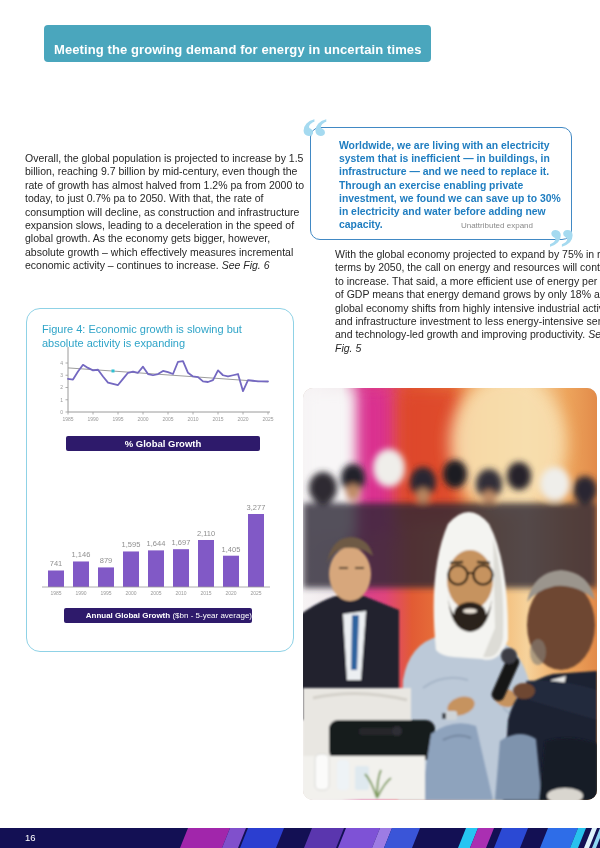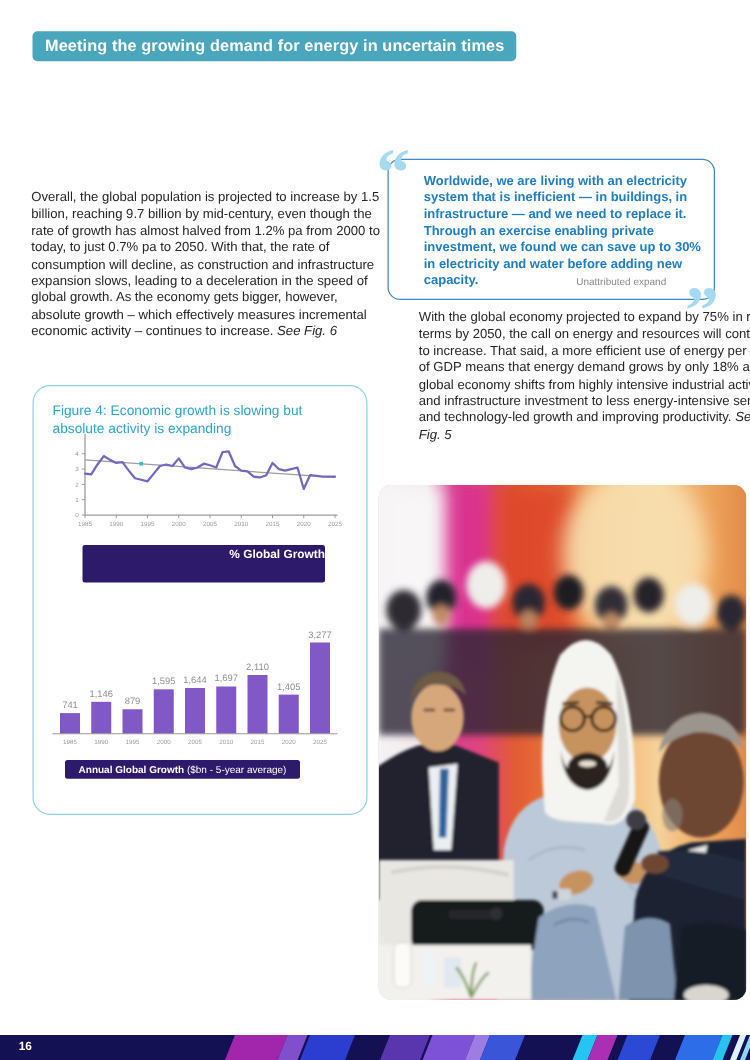--- a/index.html
+++ b/index.html
@@ -1,20 +1,20 @@
 <!DOCTYPE html>
 <html><head>
 <meta charset="utf-8">
 <style>
   html,body{margin:0;padding:0;background:#fff;}
   .page{position:relative;width:600px;height:848px;background:#ffffff;
         font-family:"Liberation Sans",sans-serif;overflow:hidden;margin:0 auto;}
 
-  .header-banner{position:absolute;left:26px;top:25px;background:#4aa6bd;color:#fff;
-        font-size:13px;font-weight:bold;padding:4px 10px 5px;border-radius:4px;letter-spacing:0.1px;}
+  .header-banner{position:absolute;left:44px;top:25px;background:#4aa6bd;color:#fff;
+        font-size:13px;font-weight:bold;padding:17px 10px 5px;border-radius:4px;letter-spacing:0.1px;}
 
   .title-box{position:absolute;left:25px;top:101px;width:268px;box-sizing:border-box;
         background:#cfeaf5;border-radius:5px;padding:5px 12px 7px;}
   .title-box h1{margin:0;font-size:16.5px;line-height:19px;color:#2fa4c8;font-weight:bold;}
 
   .body-text{position:absolute;font-size:10.5px;line-height:13.4px;color:#262626;margin:0;}
   .intro{left:25px;top:152px;width:282px;}
   .right-body{left:303px;top:248px;width:292px;margin-left:32px;}
   .see-fig{font-style:italic;}
 
@@ -28,30 +28,30 @@
   .qmark.open{left:-10px;top:-17px;}
   .qmark.close{right:-4px;bottom:-36px;}
 
   .figure-box{position:absolute;left:26px;top:308px;width:268px;height:344px;box-sizing:border-box;
         border:1.5px solid #8fd2e6;border-radius:14px;background:#fff;}
   .figure-title{position:absolute;left:42px;top:322px;width:236px;
         font-size:11px;line-height:14px;font-weight:normal;color:#2fa4c8;}
   #line-chart{position:absolute;left:30px;top:344px;}
   #bar-chart{position:absolute;left:36px;top:498px;}
   .legend{position:absolute;background:#2e1a6b;color:#fff;text-align:center;border-radius:2px;}
-  .legend1{left:66px;top:436px;width:194px;height:30px;font-size:9.5px;line-height:15px;font-weight:bold;text-align:right;}
-  .legend2{left:52px;top:608px;width:188px;height:15px;font-size:8px;line-height:15px;}
+  .legend1{left:66px;top:436px;width:194px;height:15px;font-size:9.5px;line-height:15px;font-weight:bold;}
+  .legend2{left:64px;top:608px;width:188px;height:15px;font-size:8px;line-height:15px;text-align:right;}
   .legend2 b{font-weight:bold;}
 
   .photo{position:absolute;left:303px;top:388px;width:294px;height:412px;border-radius:10px;
         overflow:hidden;background:#c9b6a8;}
   .photo svg{display:block;}
 
   .footer{position:absolute;left:0;top:828px;width:600px;height:20px;}
-  .pageno{position:absolute;left:15px;top:4px;color:#fff;font-size:9.5px;font-weight:bold;z-index:2;}
+  .pageno{position:absolute;left:25px;top:4px;color:#fff;font-size:9.5px;font-weight:normal;z-index:2;}
 </style>
 </head>
 <body>
 
 <div class="page">
 
   <div class="header-banner">Meeting the growing demand for energy in uncertain times</div>
 
 
   <p class="body-text intro"><span>Overall, the global population is projected to increase by 1.5 billion, reaching 9.7 billion by mid-century, even though the rate of growth has almost halved from 1.2% pa from 2000 to today, to just 0.7% pa to 2050. With that, the rate of consumption will decline, as construction and infrastructure expansion slows, leading to a deceleration in the speed of global growth. As the economy gets bigger, however, absolute growth – which effectively measures incremental economic activity – continues to increase.</span>

